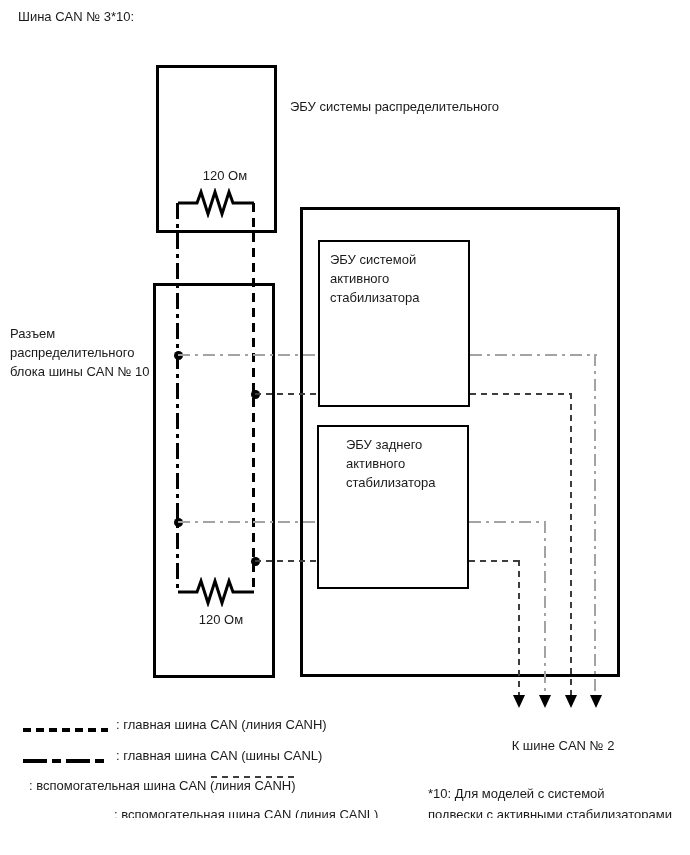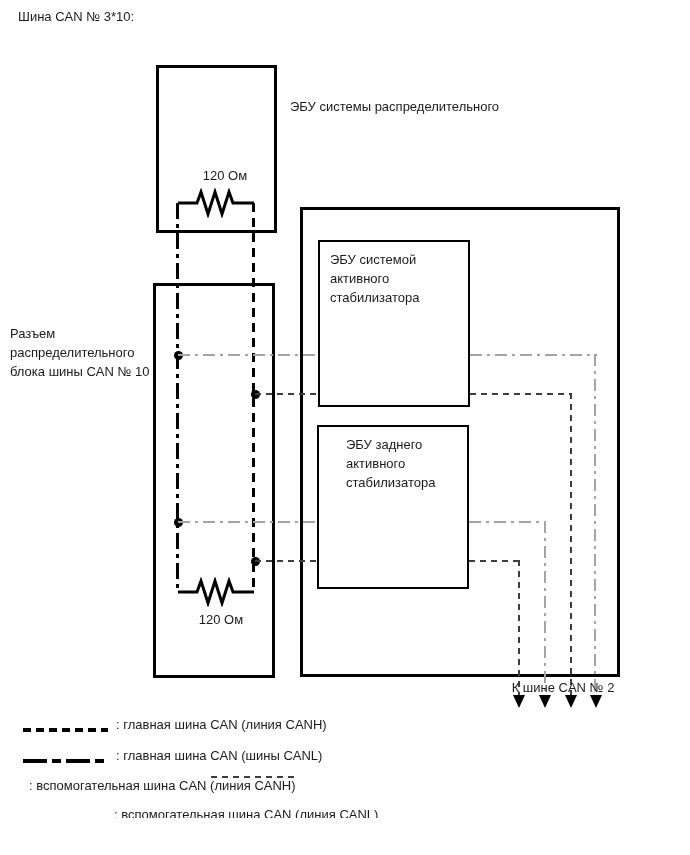--- a/index.html
+++ b/index.html
@@ -99,35 +99,37 @@
 
   <div class="h-aux-dash" style="left:255px;top:560px;width:62px;"></div>
   <div class="h-aux-dash" style="left:469px;top:560px;width:51px;"></div>
   <div class="v-aux-dash" style="left:518px;top:560px;height:135px;"></div>
 
   <div class="arrow" style="left:513px;top:695px;"></div>
   <div class="arrow" style="left:539px;top:695px;"></div>
   <div class="arrow" style="left:565px;top:695px;"></div>
   <div class="arrow" style="left:590px;top:695px;"></div>
 
-  <div class="txt ctr" style="left:503px;top:678px;width:120px;">К шине CAN № 2</div>
+  <div class="txt ctr" style="left:503px;top:736px;width:120px;">К шине CAN № 2</div>
 
   <div class="lg-row" style="left:23px;top:716px;">
     <div class="lg-sample ls-main-canh"></div>
     <div class="lg-label">: главная шина CAN (линия CANH)</div>
   </div>
   <div class="lg-row" style="left:23px;top:747px;">
     <div class="lg-sample ls-main-canl"></div>
     <div class="lg-label">: главная шина CAN (шины CANL)</div>
   </div>
   <div class="lg-row" style="left:23px;top:776px;flex-direction:column;">
     <div class="lg-sample ls-aux-canh"></div>
     <div class="lg-label">: вспомогательная шина CAN (линия CANH)</div>
   </div>
   <div class="lg-row" style="left:23px;top:806px;">
     <div class="lg-sample ls-aux-canl"></div>
     <div class="lg-label">: вспомогательная шина CAN (линия CANL)</div>
   </div>
 
+  <div class="txt" style="left:428px;top:783px;line-height:21px;">*10: Для моделей с системой
+подвески с активными стабилизаторами</div>
 
   <div class="txt" style="left:5px;top:828px;font-size:12px;">с</div>
 
 </div>
 
 </body></html>

